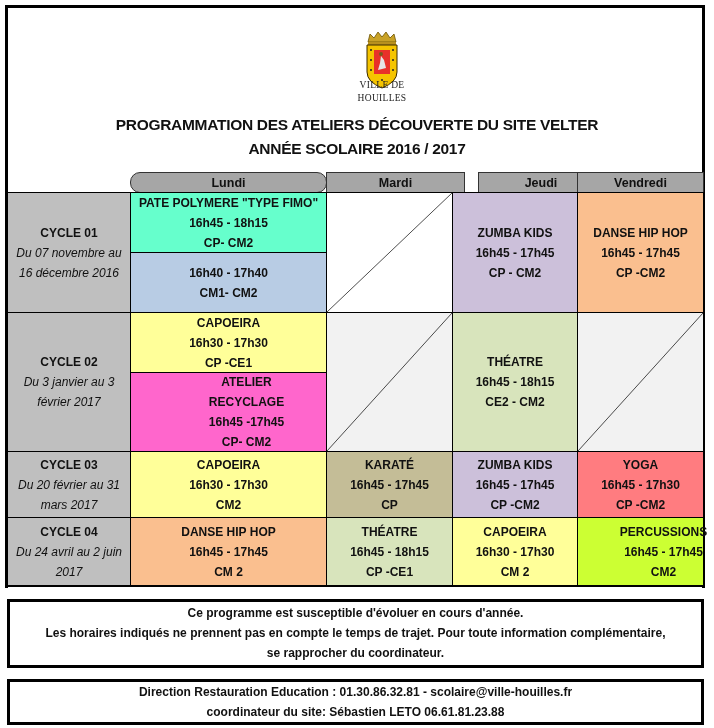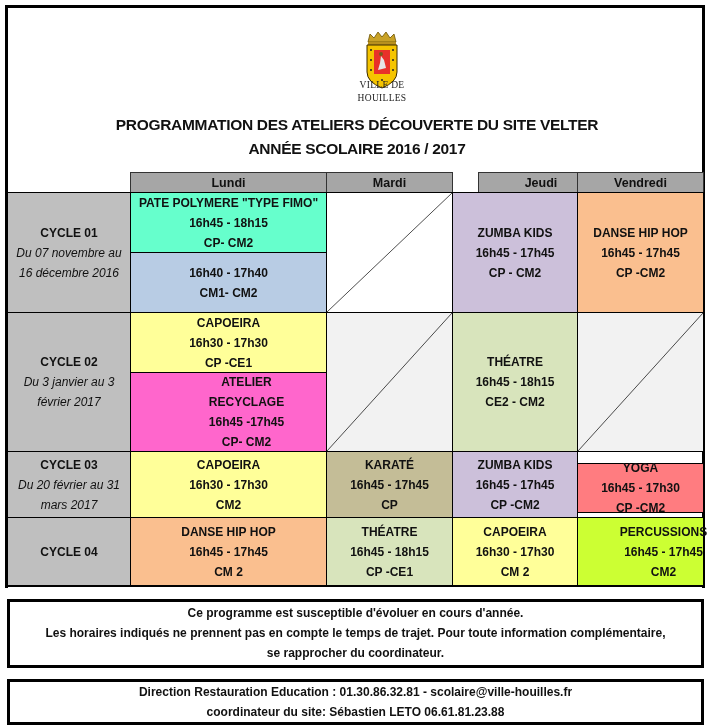--- a/index.html
+++ b/index.html
@@ -54,22 +54,22 @@
 <div class="logo-text">
   <div>VILLE DE</div>
   <div>HOUILLES</div>
 </div>
 
 <div class="title t1">PROGRAMMATION DES ATELIERS DÉCOUVERTE DU SITE VELTER</div>
 <div class="title t2">ANNÉE SCOLAIRE 2016 / 2017</div>
 
 <div class="tbl">
 
-  <div class="cell hdr" style="left:123px;top:0;width:197px;height:21px;">Lundi</div>
-  <div class="cell hdr" style="left:319px;top:0;width:127px;height:21px;">Mardi</div>
+  <div class="cell hdr" style="left:123px;top:0;width:197px;height:21px;border-radius:10px;">Lundi</div>
+  <div class="cell hdr" style="left:319px;top:0;width:139px;height:21px;">Mardi</div>
   <div class="cell hdr" style="left:471px;top:0;width:126px;height:21px;">Jeudi</div>
   <div class="cell hdr" style="left:570px;top:0;width:127px;height:21px;">Vendredi</div>
 
   <div class="cell cyc" style="left:0;top:20px;width:124px;height:121px;">
     <div class="cname">CYCLE 01</div>
     <div class="cdates">Du 07 novembre au 16 décembre 2016</div>
   </div>
   <div class="cell" style="left:123px;top:20px;width:197px;height:61px;background:#66ffcc;">
     <div>PATE POLYMERE "TYPE FIMO"</div>
     <div>16h45 - 18h15</div>
@@ -138,28 +138,29 @@
   <div class="cell" style="left:319px;top:279px;width:127px;height:67px;background:#c4bd97;">
     <div>KARATÉ</div>
     <div>16h45 - 17h45</div>
     <div>CP</div>
   </div>
   <div class="cell" style="left:445px;top:279px;width:126px;height:67px;background:#ccc0da;">
     <div>ZUMBA KIDS</div>
     <div>16h45 - 17h45</div>
     <div>CP -CM2</div>
   </div>
-  <div class="cell" style="left:570px;top:279px;width:127px;height:50px;background:#ff7c80;margin-top:12px;">
+  <div class="cell" style="left:570px;top:279px;width:127px;height:67px;background:#ff7c80;">
     <div>YOGA</div>
     <div>16h45 - 17h30</div>
     <div>CP -CM2</div>
   </div>
 
   <div class="cell cyc" style="left:0;top:345px;width:124px;height:70px;border-bottom-width:2.5px;">
     <div class="cname">CYCLE 04</div>
+    <div class="cdates">Du 24 avril  au 2 juin 2017</div>
   </div>
   <div class="cell" style="left:123px;top:345px;width:197px;height:70px;background:#fabf8f;border-bottom-width:2.5px;">
     <div>DANSE HIP HOP</div>
     <div>16h45 - 17h45</div>
     <div>CM 2</div>
   </div>
   <div class="cell" style="left:319px;top:345px;width:127px;height:70px;background:#d8e4bc;border-bottom-width:2.5px;">
     <div>THÉATRE</div>
     <div>16h45 - 18h15</div>
     <div>CP -CE1</div>

